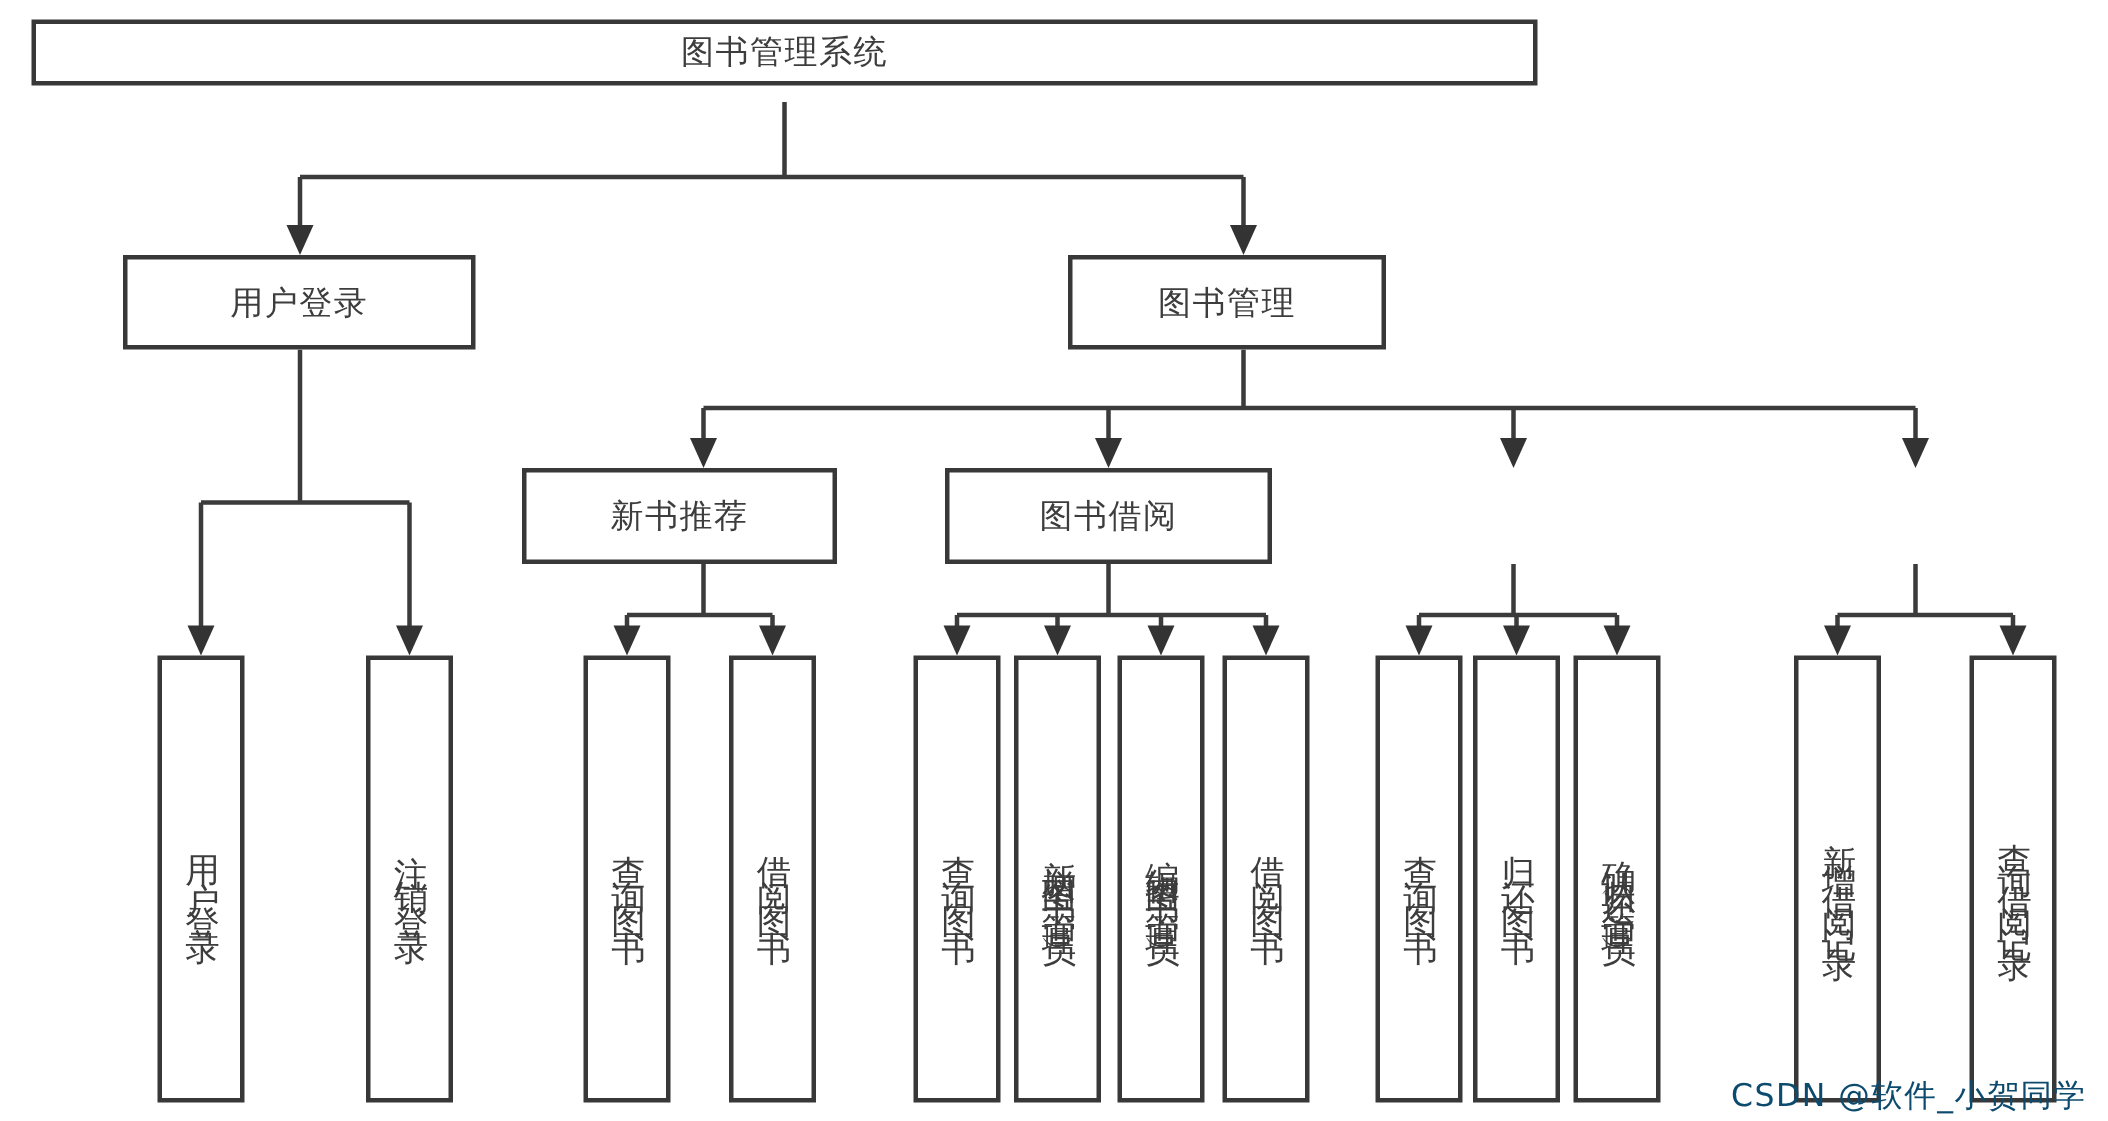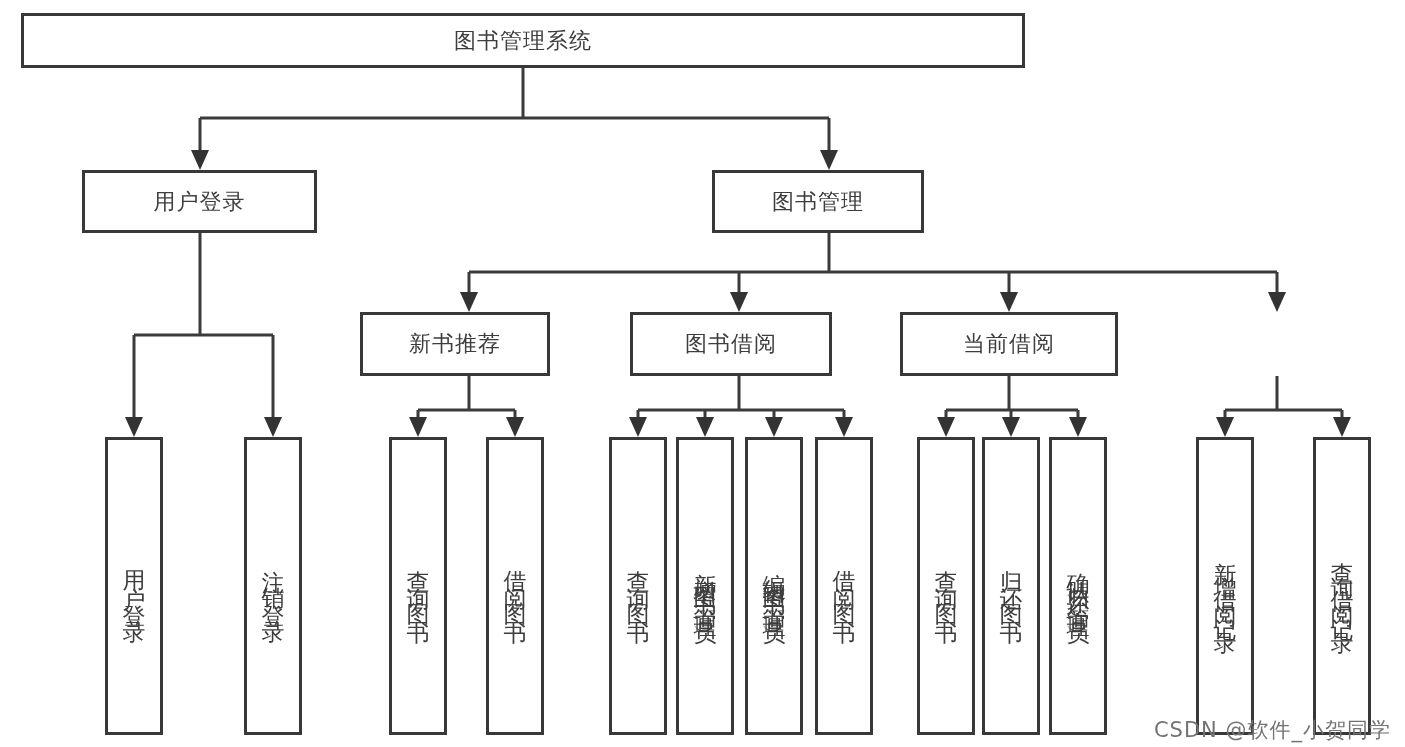--- a/index.html
+++ b/index.html
@@ -40,21 +40,21 @@
     white-space: nowrap;
   }
   .ls4 span { letter-spacing: 17px; }
   .ls6 span { letter-spacing: 14px; }
   .ls9 span { letter-spacing: 7px; }
   .watermark {
     position: absolute;
     right: 14px;
     bottom: 3px;
     font-size: 21px;
-    color: #737373;
+    color: #0c4a6e;
     letter-spacing: 1px;
     z-index: 5;
   }
 </style>
 </head>
 <body>
 
 <div class="stage">
 
   <svg class="wires" viewBox="0 0 1405 747" xmlns="http://www.w3.org/2000/svg">
@@ -86,39 +86,36 @@
     <path d="M1009 376 V410 M946 410 H1078 M946 410 V419 M1011 410 V419 M1078 410 V419"></path>
     <polygon points="937,417 955,417 946,437"></polygon>
     <polygon points="1002,417 1020,417 1011,437"></polygon>
     <polygon points="1069,417 1087,417 1078,437"></polygon>
 
     <path d="M1277 376 V410 M1225 410 H1342 M1225 410 V419 M1342 410 V419"></path>
     <polygon points="1216,417 1234,417 1225,437"></polygon>
     <polygon points="1333,417 1351,417 1342,437"></polygon>
   </svg>
 
-  <div class="box" style="left:21px;top:13px;width:1004px;height:55px">
+  <div class="box" style="left:21px;top:13px;width:1004px;height:44px">
     <span>图书管理系统</span>
   </div>
 
   <div class="box" style="left:82px;top:170px;width:235px;height:63px">
     <span>用户登录</span>
   </div>
   <div class="box" style="left:712px;top:170px;width:212px;height:63px">
     <span>图书管理</span>
   </div>
 
-  <div class="box" style="left:360px;top:312px;width:190px;height:64px">
+  <div class="box" style="left:348px;top:312px;width:210px;height:64px">
     <span>新书推荐</span>
   </div>
-  <div class="box" style="left:630px;top:312px;width:202px;height:64px">
+  <div class="box" style="left:630px;top:312px;width:218px;height:64px">
     <span>图书借阅</span>
-  </div>
-  <div class="box" style="left:900px;top:312px;width:218px;height:64px">
-    <span>当前借阅</span>
   </div>
 
   <div class="box leaf ls4" style="left:105px;top:437px;width:58px;height:298px">
     <span>用户登录</span>
   </div>
   <div class="box leaf ls4" style="left:244px;top:437px;width:58px;height:298px">
     <span>注销登录</span>
   </div>
 
   <div class="box leaf ls4" style="left:389px;top:437px;width:58px;height:298px">

